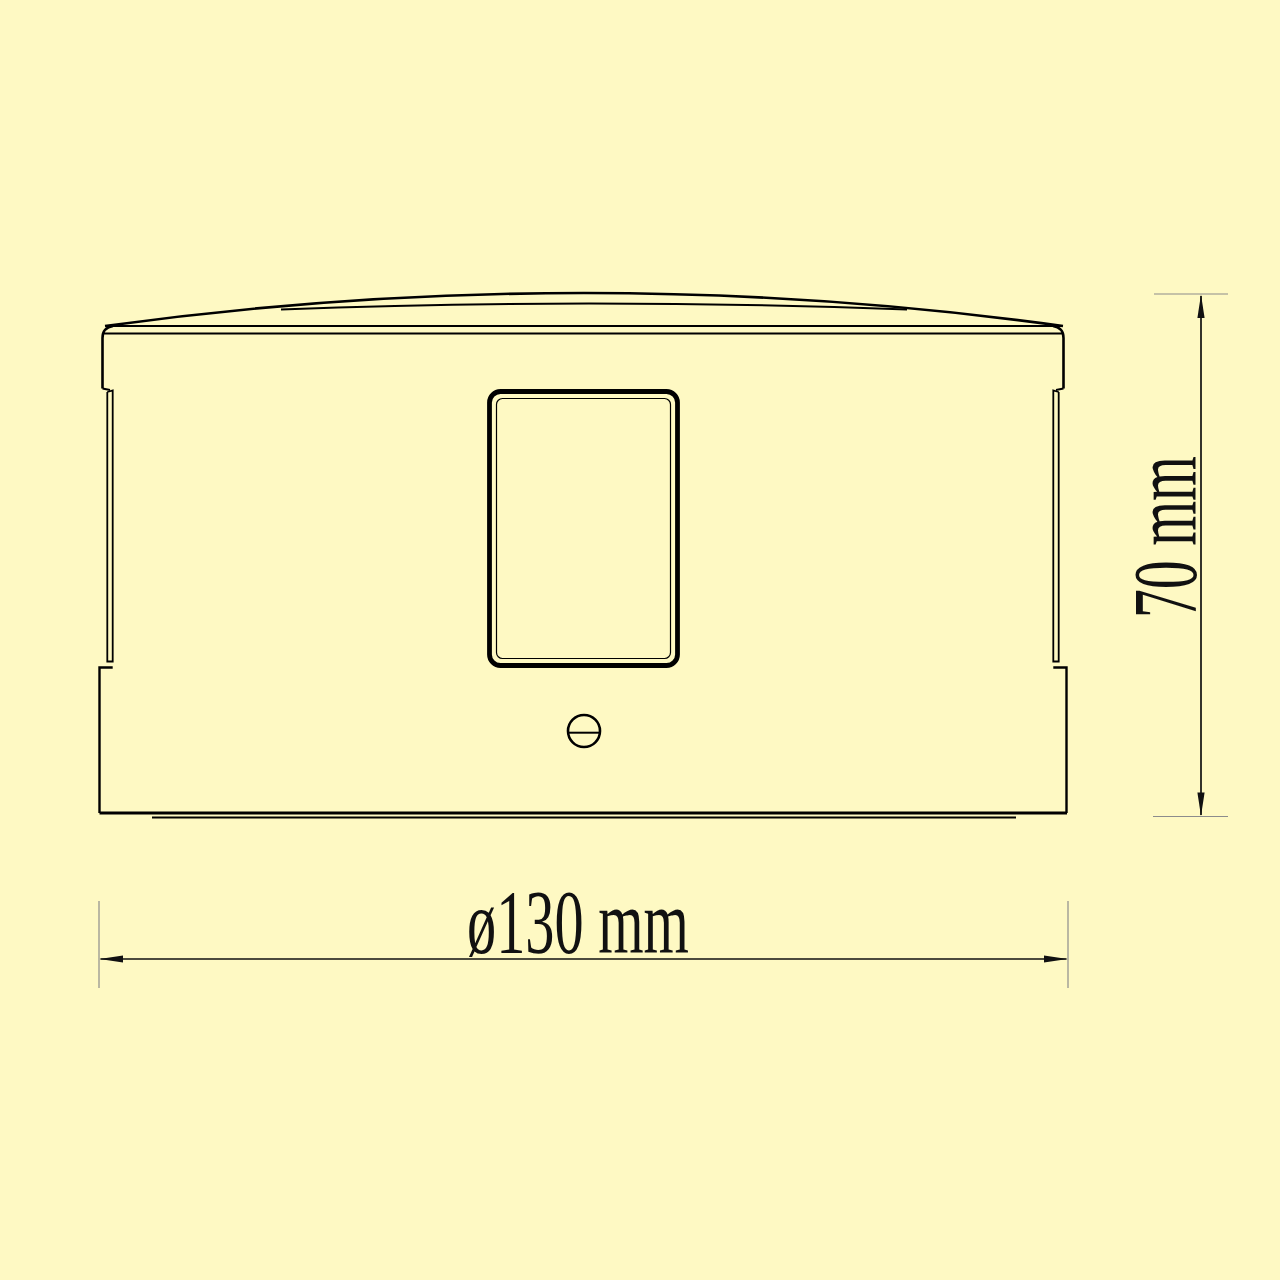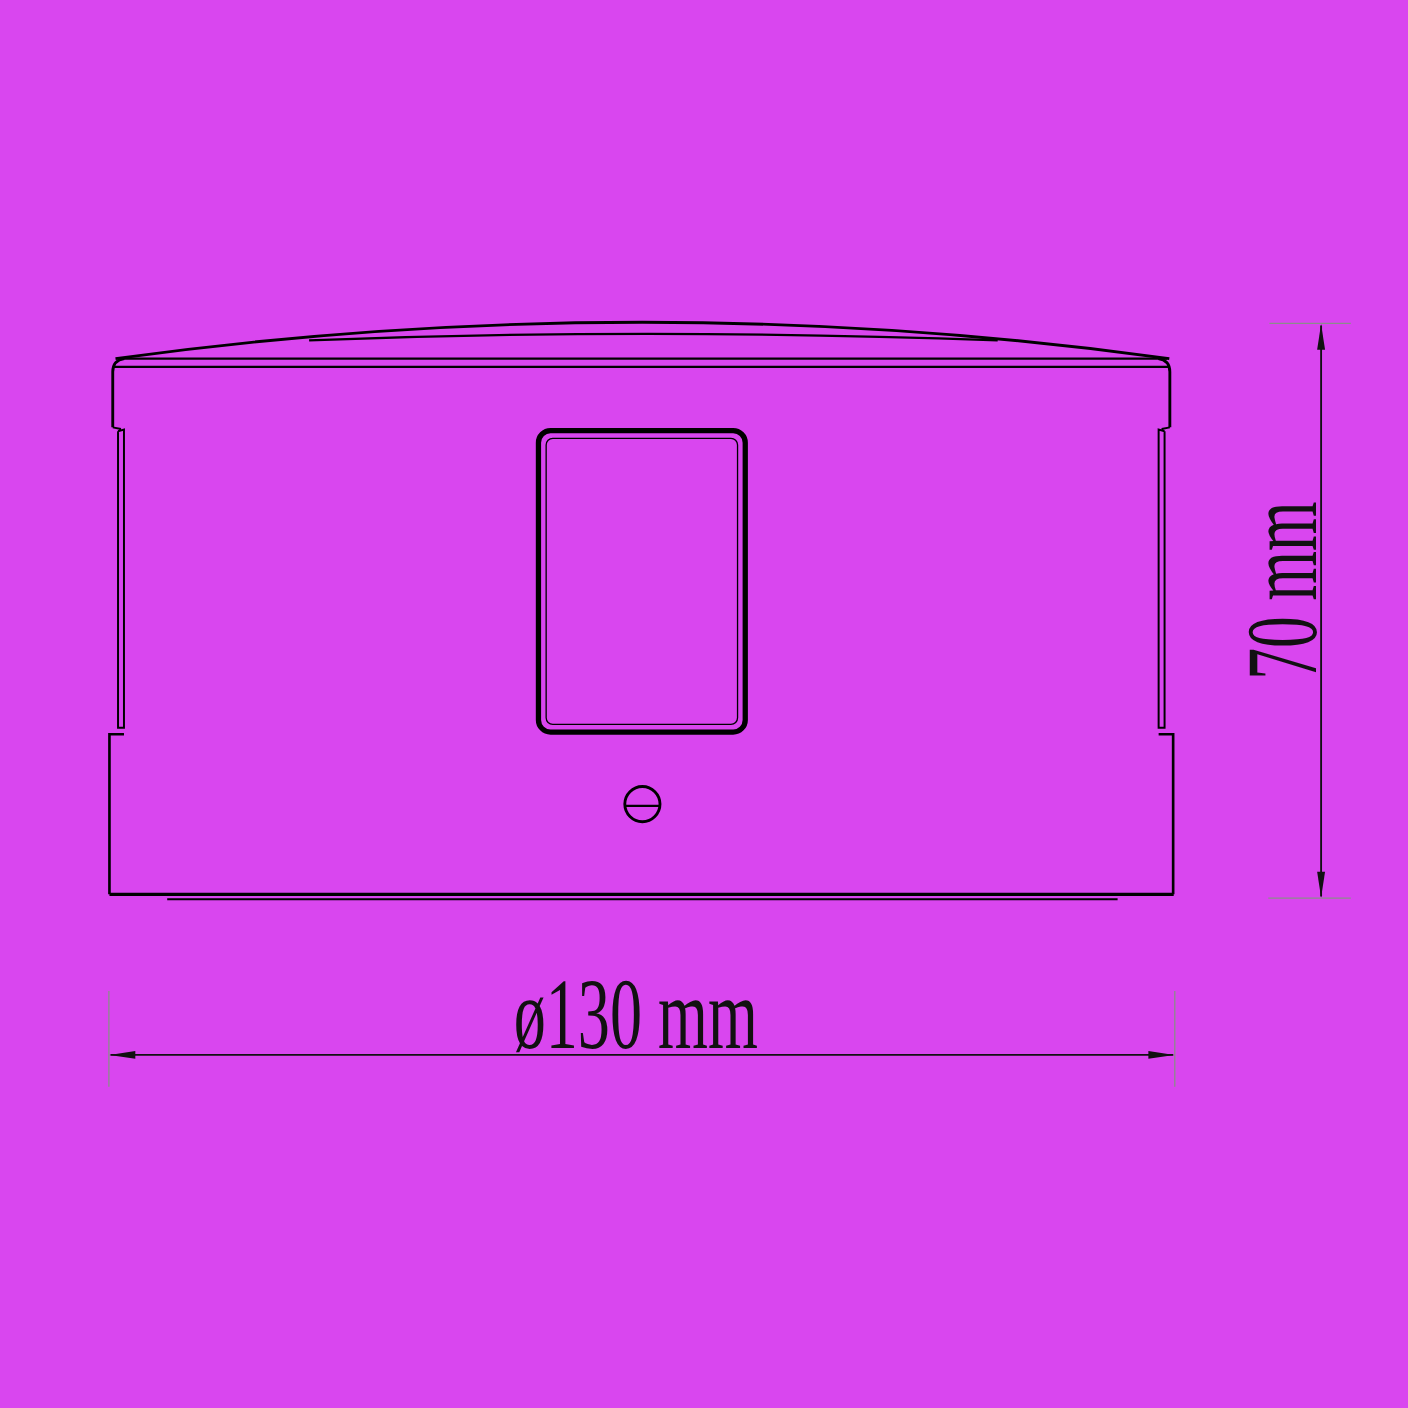--- a/index.html
+++ b/index.html
@@ -8,21 +8,21 @@
     background: #ffffff;
     width: 1280px;
     height: 1280px;
     overflow: hidden;
     font-family: "Liberation Serif", serif;
   }
   .canvas-wrap {
     position: relative;
     width: 1280px;
     height: 1280px;
-    background: #d946ef;
+    background: #fef9c3;
   }
   svg { display: block; }
   .outline   { stroke: #000000; fill: none; }
   .thin      { stroke: #000000; fill: none; }
   .dimline   { stroke: #111111; fill: none; }
   .extline   { stroke: #8c8c8c; fill: none; }
   .arrow     { fill: #111111; stroke: none; }
   .dim-text  {
     fill: #111111;
     font-family: "Liberation Serif", serif;

